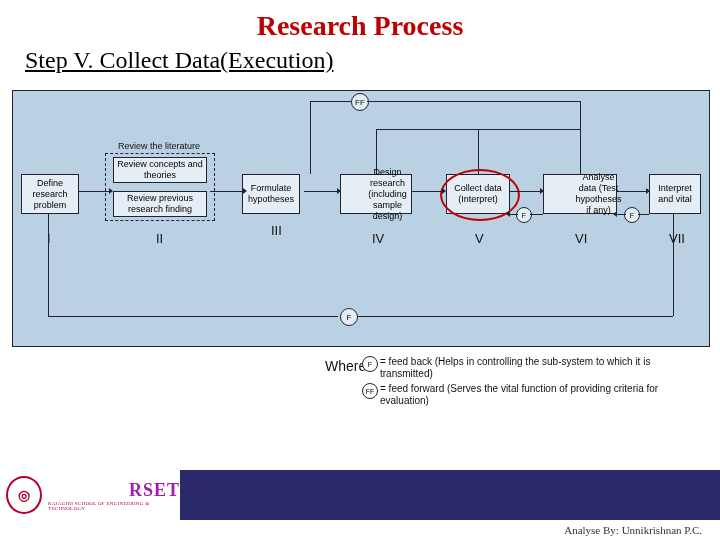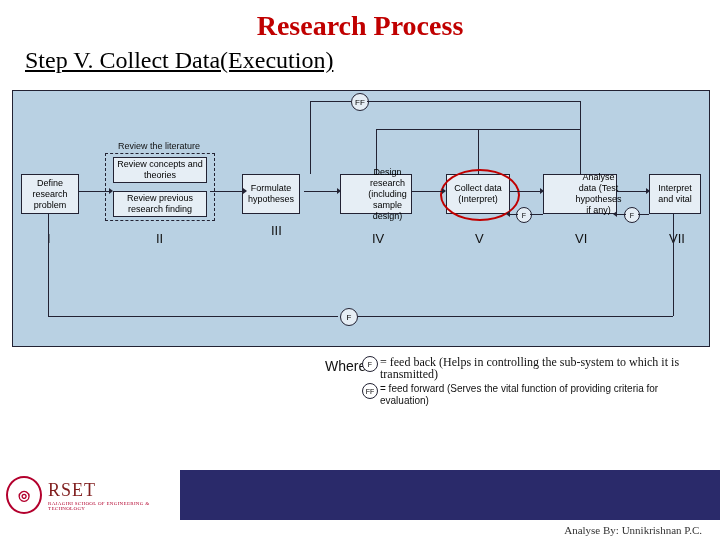--- a/index.html
+++ b/index.html
@@ -101,21 +101,21 @@
     align-items: center;
     gap: 6px;
     padding-left: 6px;
     box-sizing: border-box;
   }
   .logo-icon {
     width: 34px; height: 34px; border: 2px solid #b3002d; border-radius: 50%;
     display:flex;align-items:center;justify-content:center;color:#b3002d;font-size:14px;font-weight:bold;
   }
   .logo-text { font-family: Georgia, serif; }
-  .logo-text .big { font-weight:normal; color:#7f1d1d; font-size:18px; letter-spacing:1px;}
+  .logo-text .big { font-weight:bold; color:#a21caf; font-size:18px; letter-spacing:1px;text-align:right;}
   .logo-text .small { font-size:5px; color:#b3002d; letter-spacing:0.3px;}
   .creator {
     position: absolute;
     right: 18px;
     bottom: 4px;
     font-family: "Times New Roman", serif;
     font-size: 11px;
     color: #333;
   }
   .arrowR::after{
@@ -185,21 +185,21 @@
 
   <div class="line" style="left:35px; top:225px; width:290px; height:1px;"></div>
   <div class="line" style="left:345px; top:225px; width:315px; height:1px;"></div>
   <div class="line" style="left:35px; top:123px; width:1px; height:102px;"></div>
   <div class="line" style="left:660px; top:123px; width:1px; height:102px;"></div>
   <div class="circle-f" style="left:327px; top:217px;">F</div>
 </div>
 
 <div class="label-small" style="left:325px; top:358px; font-size:14px;">Where</div>
 <div class="circle-f" style="left:362px; top:356px; width:14px;height:14px;font-size:7px;background:#fff;">F</div>
-<div class="label-small" style="left:380px; top:356px; font-size:12px; width:310px; line-height:12px;font-family:Liberation Serif, serif;">= feed back (Helps in controlling the sub-system to which it is transmitted)</div>
+<div class="label-small" style="left:380px; top:356px; font-size:10px; width:310px; line-height:12px;">= feed back (Helps in controlling the sub-system to which it is transmitted)</div>
 <div class="circle-f" style="left:362px; top:383px; width:14px;height:14px;font-size:7px;background:#fff;">FF</div>
 <div class="label-small" style="left:380px; top:383px; font-size:10px; width:310px; line-height:12px;">= feed forward (Serves the vital function of providing criteria for evaluation)</div>
 
 <div class="logo-band"></div>
 <div class="logo">
   <div class="logo-icon">◎</div>
   <div class="logo-text">
     <div class="big">RSET</div>
     <div class="small">RAJAGIRI SCHOOL OF ENGINEERING &amp; TECHNOLOGY</div>
   </div>

